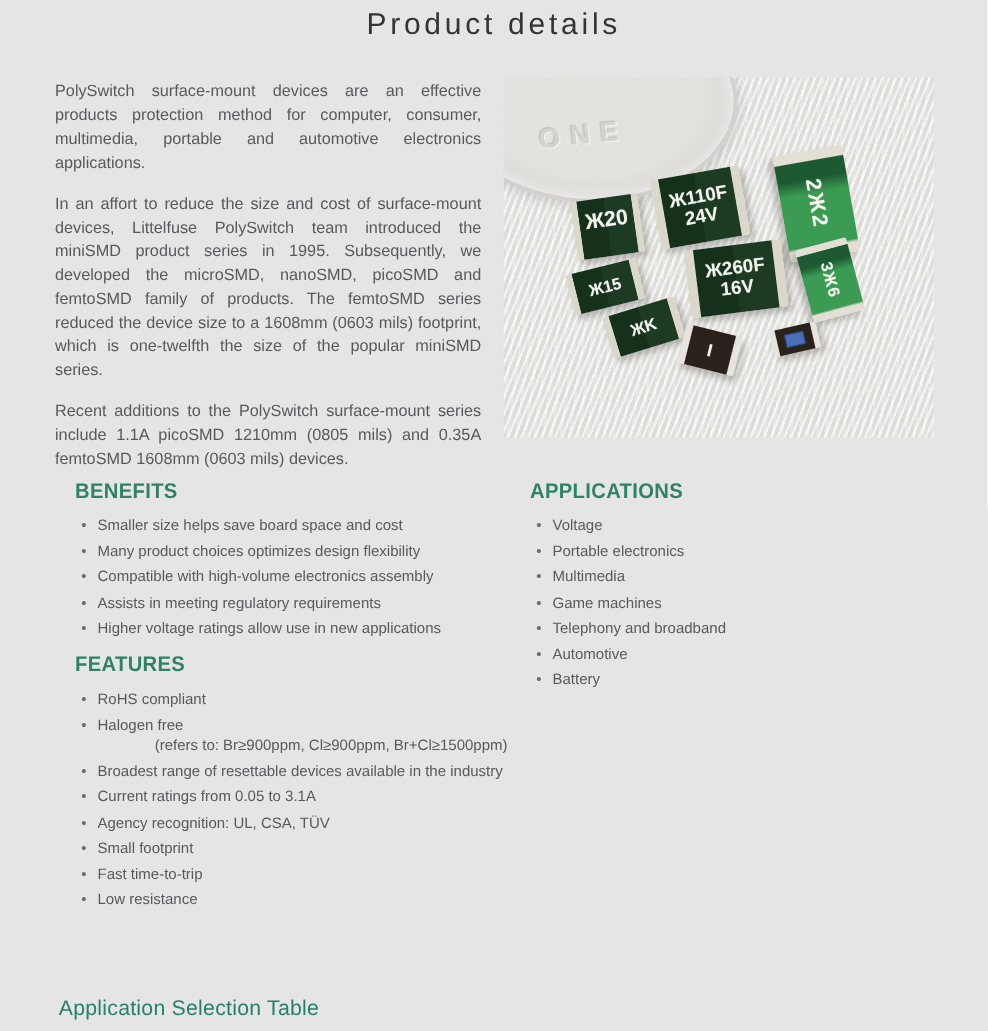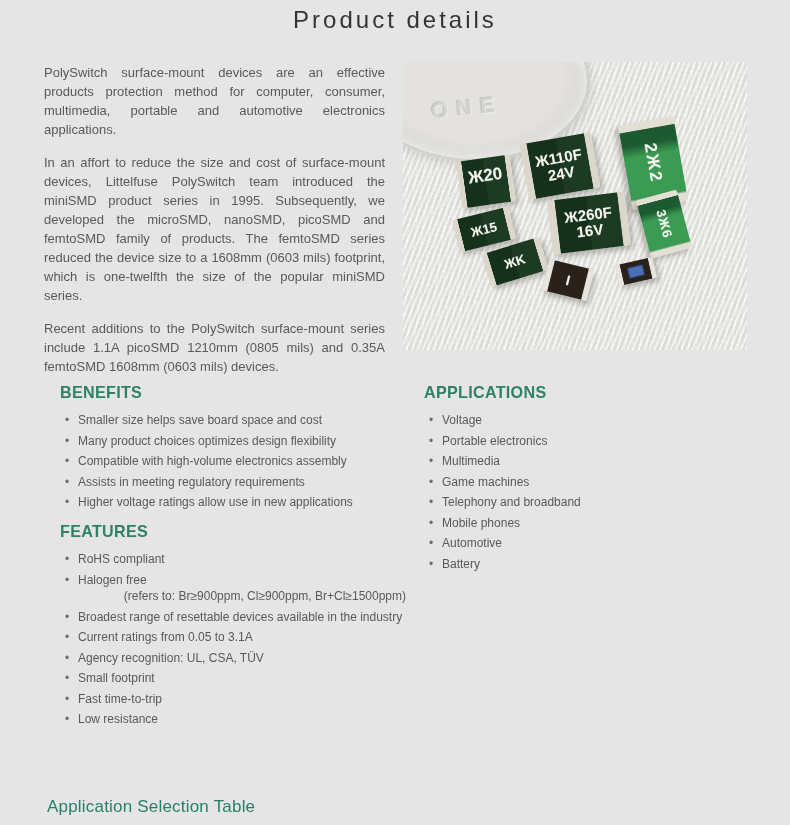--- a/index.html
+++ b/index.html
@@ -140,21 +140,20 @@
   </div>
 
   <div class="cols applications">
     <div class="sec-heading">APPLICATIONS</div>
     <ul class="blist">
       <li>Voltage</li>
       <li>Portable electronics</li>
       <li>Multimedia</li>
       <li>Game machines</li>
       <li>Telephony and broadband</li>
-      <li>Mobile phones</li>
       <li>Automotive</li>
       <li>Battery</li>
     </ul>
   </div>
 
   <div class="cols features">
     <div class="sec-heading">FEATURES</div>
     <ul class="blist">
       <li>RoHS compliant</li>
       <li>Halogen free</li>

